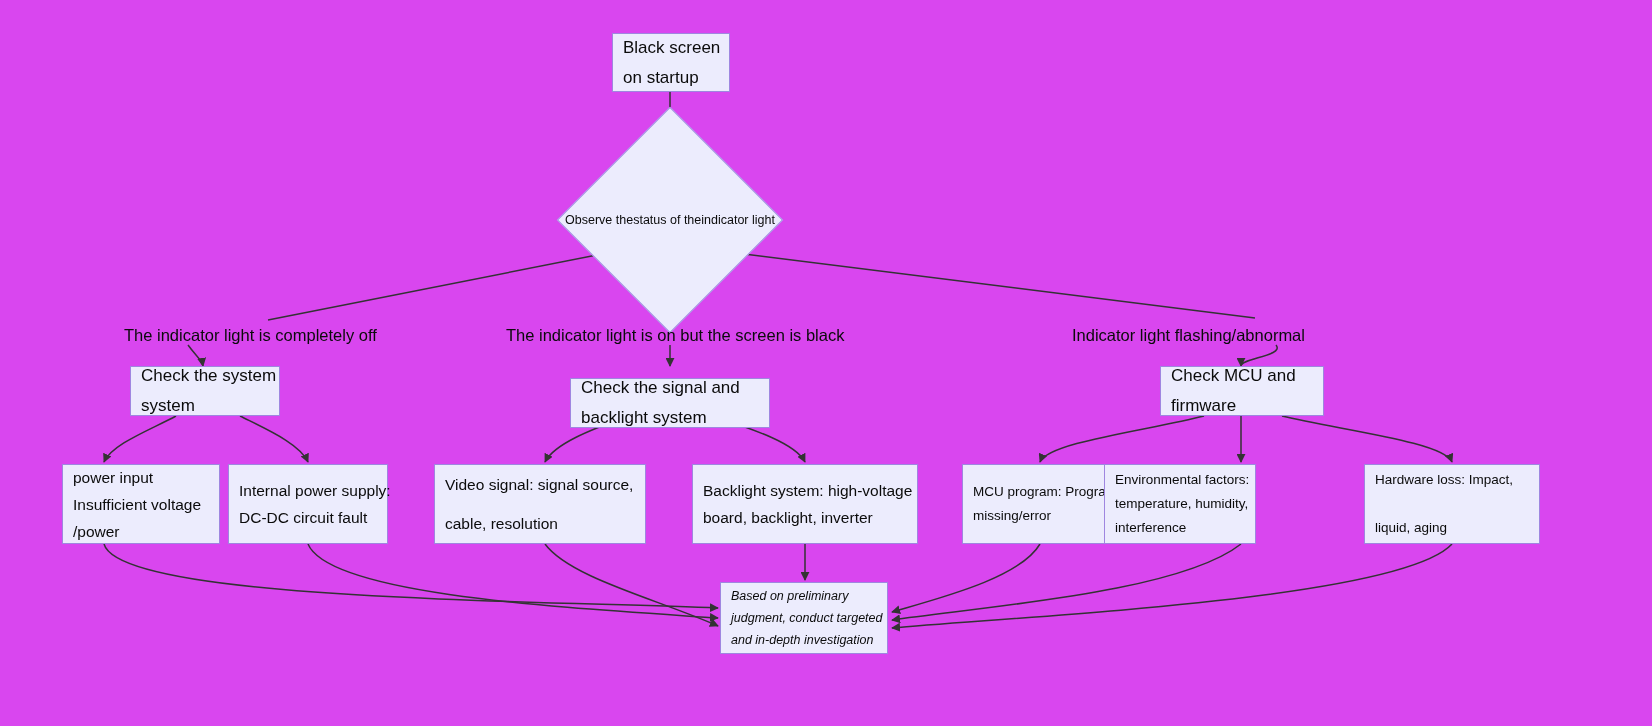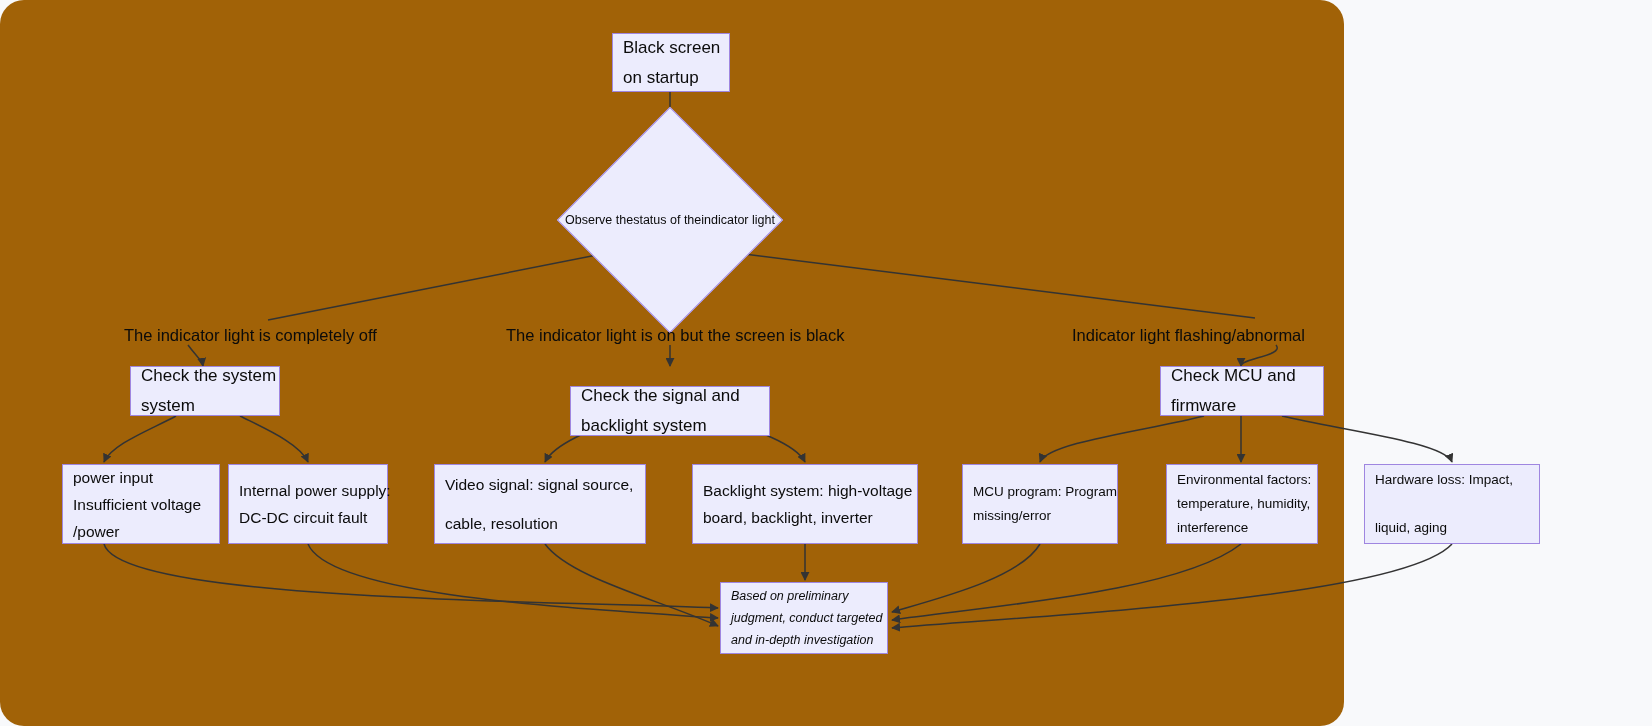--- a/index.html
+++ b/index.html
@@ -8,24 +8,23 @@
     background: #f8f9fb;
   }
   body {
     font-family: "Liberation Sans", sans-serif;
     width: 1652px;
     height: 726px;
     overflow: hidden;
   }
   #stage {
     position: relative;
-    width: 1344px;
+    width: 1652px;
     height: 726px;
-    background: #a16207;
-    border-radius: 24px;
+    background: #d946ef;
   }
   svg#edges {
     position: absolute;
     left: 0;
     top: 0;
     width: 1652px;
     height: 726px;
     pointer-events: none;
   }
   .node {
@@ -144,21 +143,21 @@
 
   <div class="edge-label" style="left:124px; top:326px;">The indicator light is completely off</div>
   <div class="edge-label" style="left:506px; top:326px;">The indicator light is on but the screen is black</div>
   <div class="edge-label" style="left:1072px; top:326px;">Indicator light flashing/abnormal</div>
 
   <div class="node t16" style="left:130px; top:366px; width:150px; height:50px;">
     <span class="ln">Check the system</span>
     <span class="ln">system</span>
   </div>
 
-  <div class="node t16" style="left:570px; top:386px; width:200px; height:50px;">
+  <div class="node t16" style="left:570px; top:378px; width:200px; height:50px;">
     <span class="ln">Check the signal and</span>
     <span class="ln">backlight system</span>
   </div>
 
   <div class="node t16" style="left:1160px; top:366px; width:164px; height:50px;">
     <span class="ln">Check MCU and</span>
     <span class="ln">firmware</span>
   </div>
 
   <div class="node t15" style="left:22px; top:464px; width:158px; height:80px;margin-left:40px;">
@@ -180,21 +179,21 @@
   <div class="node t15" style="left:692px; top:464px; width:226px; height:80px;">
     <span class="ln">Backlight system: high-voltage</span>
     <span class="ln">board, backlight, inverter</span>
   </div>
 
   <div class="node t13" style="left:962px; top:464px; width:156px; height:80px;">
     <span class="ln">MCU program: Program</span>
     <span class="ln">missing/error</span>
   </div>
 
-  <div class="node t13" style="left:1166px; top:464px; width:152px; height:80px;">
+  <div class="node t13" style="left:1104px; top:464px; width:152px; height:80px;">
     <span class="ln">Environmental factors:</span>
     <span class="ln">temperature, humidity,</span>
     <span class="ln">interference</span>
   </div>
 
   <div class="node t13" style="left:1364px; top:464px; width:176px; height:80px;gap:24px;">
     <span class="ln">Hardware loss: Impact,</span>
     <span class="ln">liquid, aging</span>
   </div>
 

